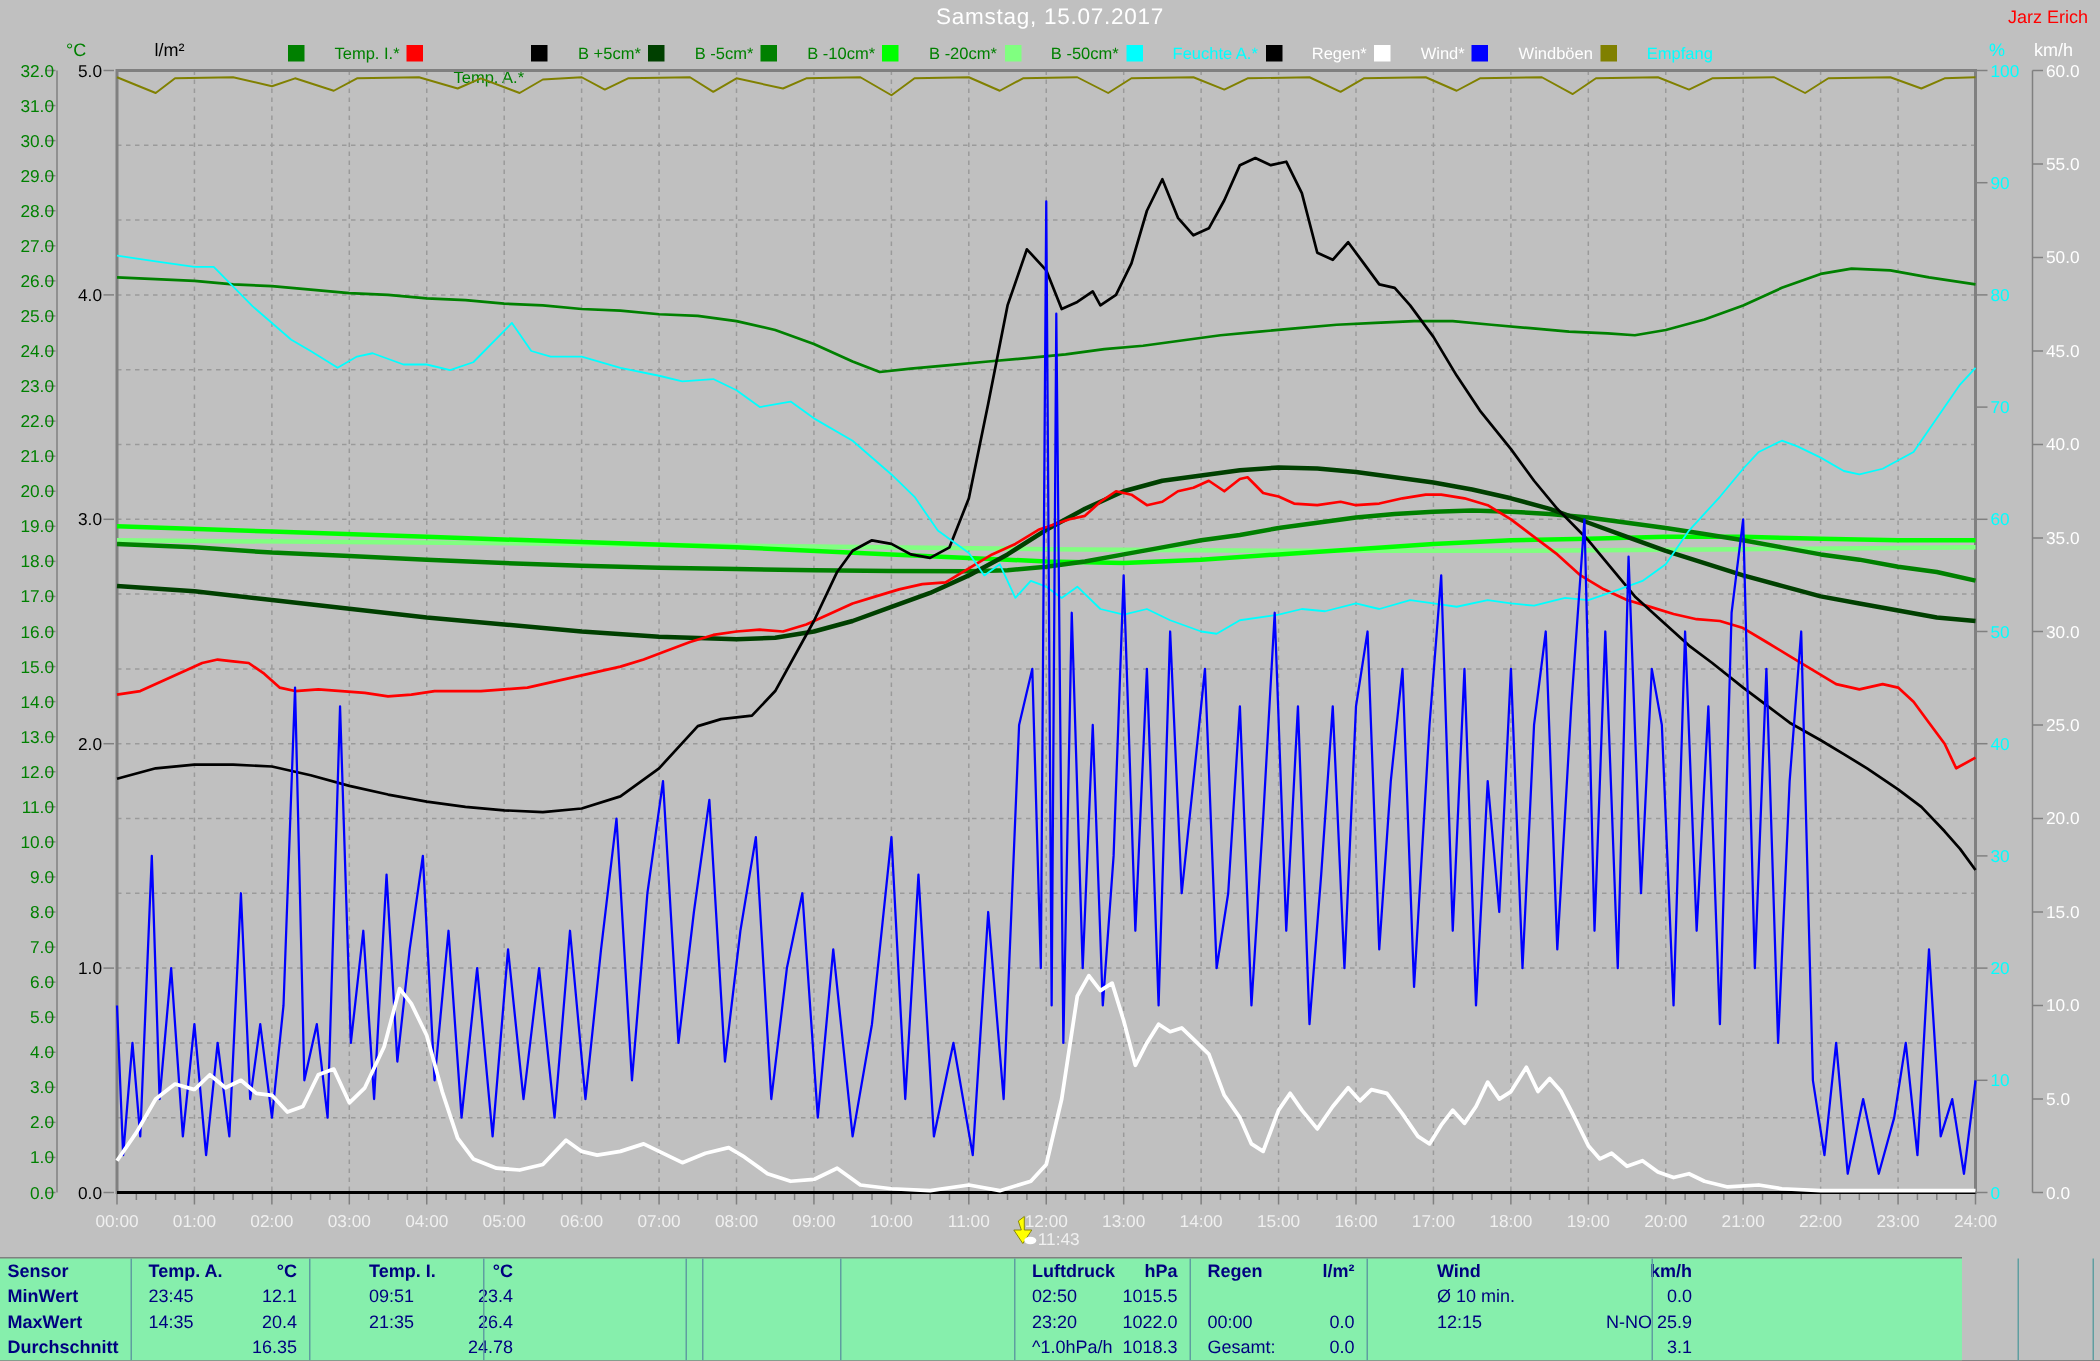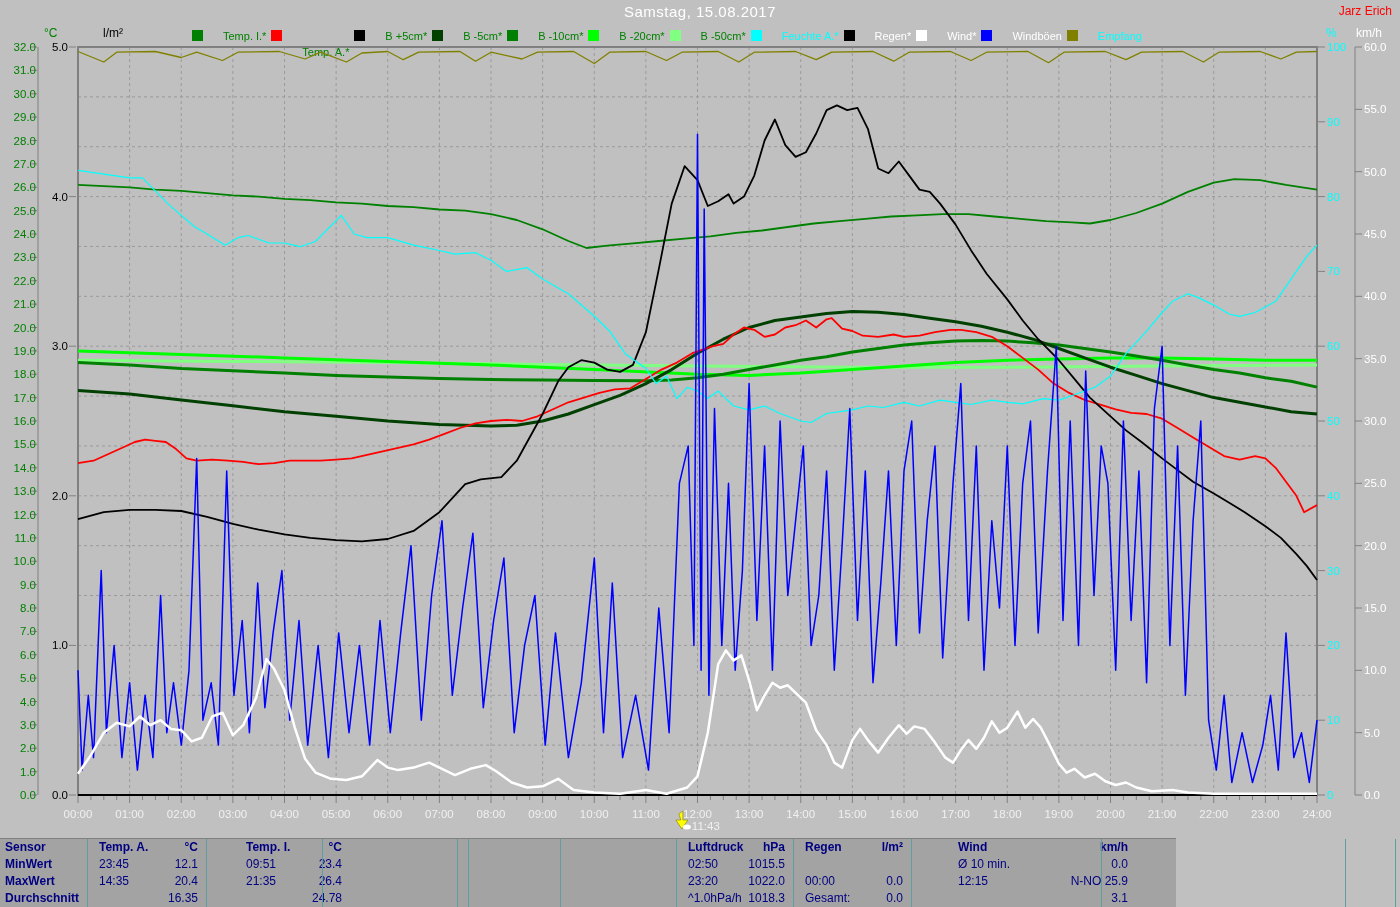--- a/index.html
+++ b/index.html
@@ -12,35 +12,35 @@
   .unit-degc{left:44px;color:#008000;}
   .unit-lm2{left:103px;color:#000000;}
   .unit-pct{left:1326px;color:#00ffff;}
   .unit-kmh{left:1356px;color:#ffffff;}
   .legend{position:absolute;top:28px;left:192px;width:950px;height:15px;display:flex;
           justify-content:space-between;align-items:center;}
   .li{display:flex;align-items:center;gap:20px;font-size:11px;white-space:nowrap;}
   .li .box{width:11px;height:11px;display:inline-block;}
   svg{position:absolute;left:0;top:0;}
   svg text{font-family:"Liberation Sans",sans-serif;}
-  .table-strip{position:absolute;left:0;top:838px;width:1176px;height:69px;background:#a3a3a3;
+  .table-strip{position:absolute;left:0;top:838px;width:1308px;height:69px;background:#86efac;
                border-top:1px solid #808080;color:#000080;font-size:12px;}
   .tcol{position:absolute;top:0;height:69px;}
   .trow{height:17px;line-height:17px;display:flex;justify-content:space-between;overflow:hidden;}
   .trow .l{padding-left:12px;}
   .trow .r{padding-right:8px;text-align:right;}
   .thead{font-weight:bold;}
   .rowlabels .trow{font-weight:bold;padding-left:5px;display:block;}
   .vsep{position:absolute;top:0;width:1px;height:69px;background:#5f9ea0;}
 </style>
 </head>
 <body>
 
 <div class="screen">
-  <span class="title">Samstag, 15.08.2017</span>
+  <span class="title">Samstag, 15.07.2017</span>
   <span class="watermark">Jarz Erich</span>
 
   <span class="unit unit-degc">°C</span>
   <span class="unit unit-lm2">l/m²</span>
   <span class="unit unit-pct">%</span>
   <span class="unit unit-kmh">km/h</span>
 
   <div class="legend" id="legend">
       <div class="li">
         <span class="box" style="background: rgb(0, 128, 0);"></span>

